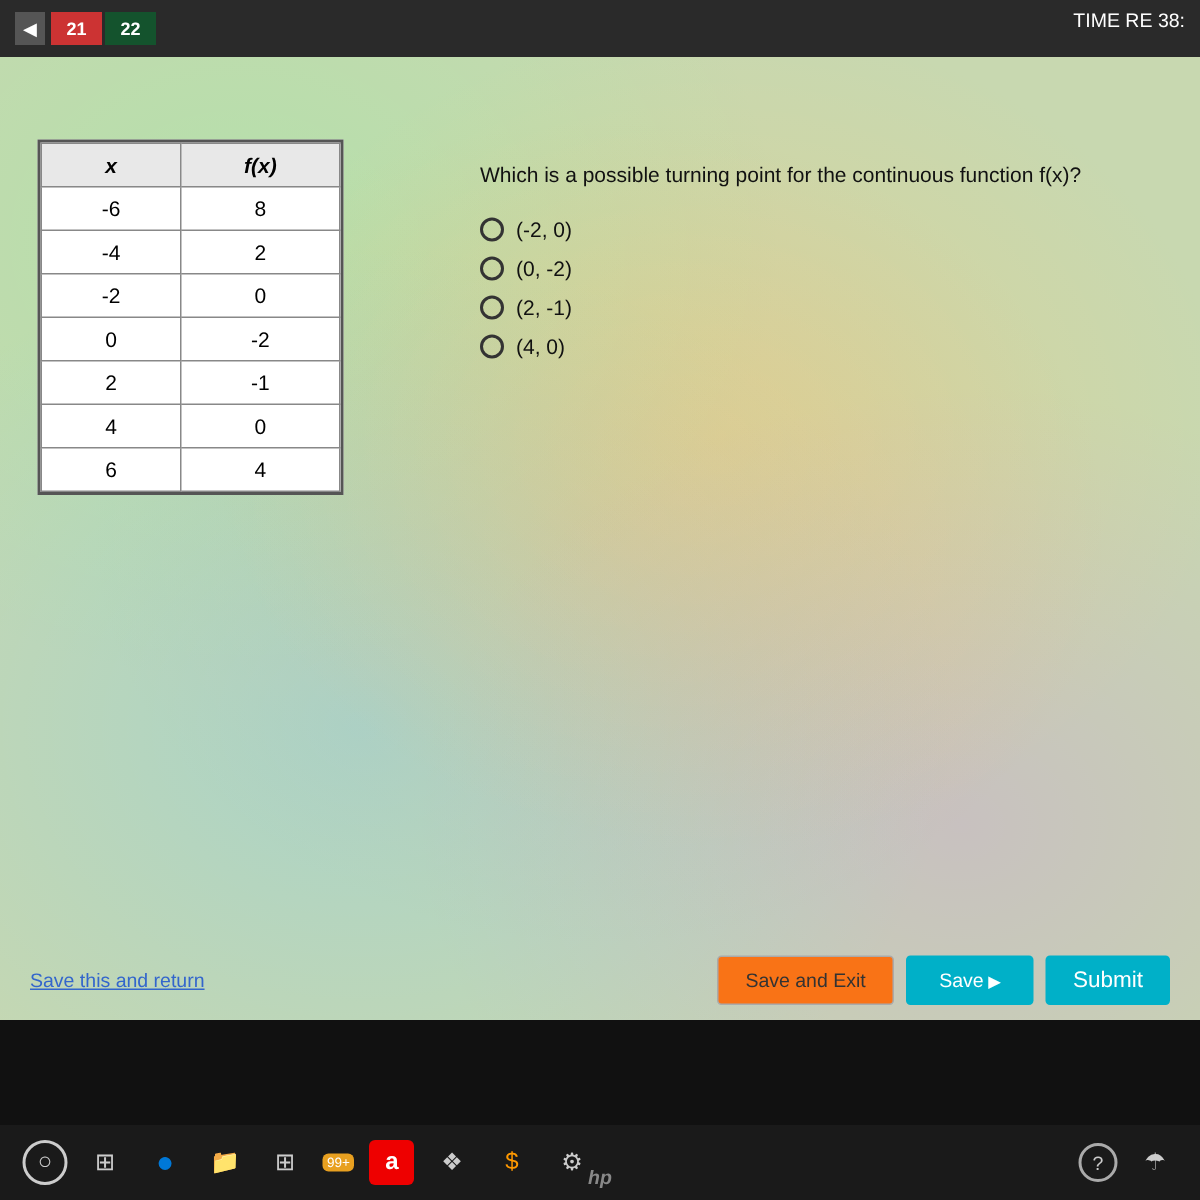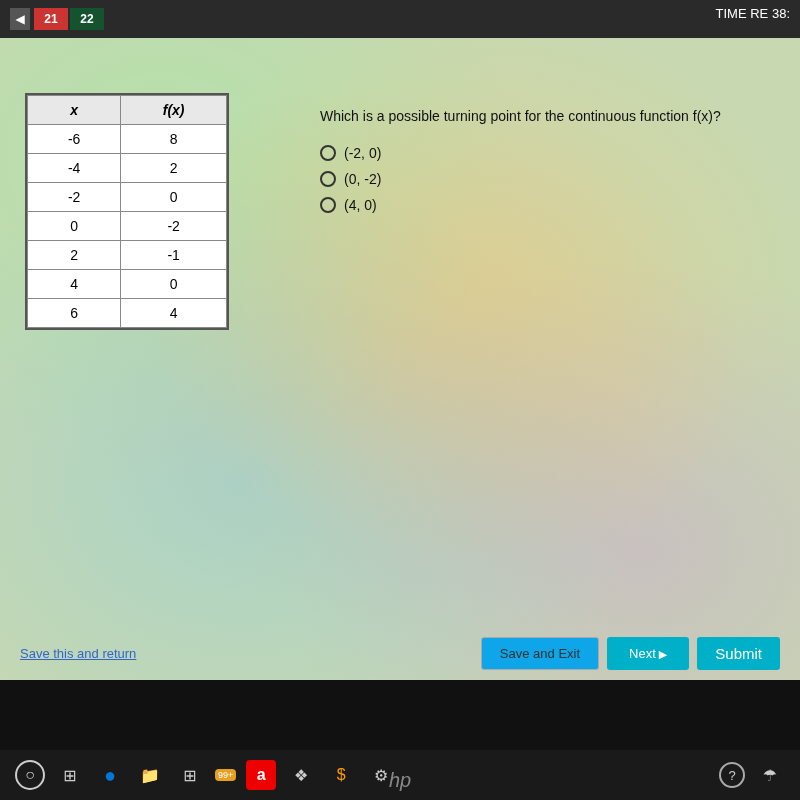--- a/index.html
+++ b/index.html
@@ -187,21 +187,21 @@
       text-decoration: underline;
       cursor: pointer;
     }
 
     .btn-group {
       display: flex;
       gap: 8px;
     }
 
     .btn-save {
-      background: #0ea5e9;
+      background: #f97316;
       border: 1px solid #aaa;
       padding: 8px 18px;
       font-size: 13px;
       cursor: pointer;
       color: #333;
       border-radius: 3px;
     }
 
     .btn-next {
       background: #00b0c8;
@@ -273,22 +273,22 @@
       padding: 1px 3px;
       position: relative;
     }
 
     .hp-logo {
       position: absolute;
       bottom: 8px;
       left: 50%;
       transform: translateX(-50%);
       color: #888;
-      font-size: 20px;
-      font-weight: normal;
+      font-size: 13px;
+      font-weight: bold;
       font-style: italic;
     }
 
     .taskbar-right {
       margin-left: auto;
       display: flex;
       align-items: center;
       gap: 10px;
     }
   </style>
@@ -358,30 +358,34 @@
           <div class="option">
             <div class="radio-circle"></div>
             <span class="option-label">(-2, 0)</span>
           </div>
           <div class="option">
             <div class="radio-circle"></div>
             <span class="option-label">(0, -2)</span>
           </div>
           <div class="option">
             <div class="radio-circle"></div>
+            <span class="option-label">(2, -1)</span>
+          </div>
+          <div class="option">
+            <div class="radio-circle"></div>
             <span class="option-label">(4, 0)</span>
           </div>
         </div>
     </div>
 
     <div class="bottom-bar">
       <span class="mark-return">Save this and return</span>
       <div class="btn-group">
         <button class="btn-save">Save and Exit</button>
-        <button class="btn-next">Next</button>
+        <button class="btn-next">Save</button>
         <button class="btn-submit">Submit</button>
       </div>
     </div>
 
   </div>
 </div>
 
 <div class="taskbar">
   <div class="taskbar-icon circle">○</div>
   <div class="taskbar-icon">⊞</div>

